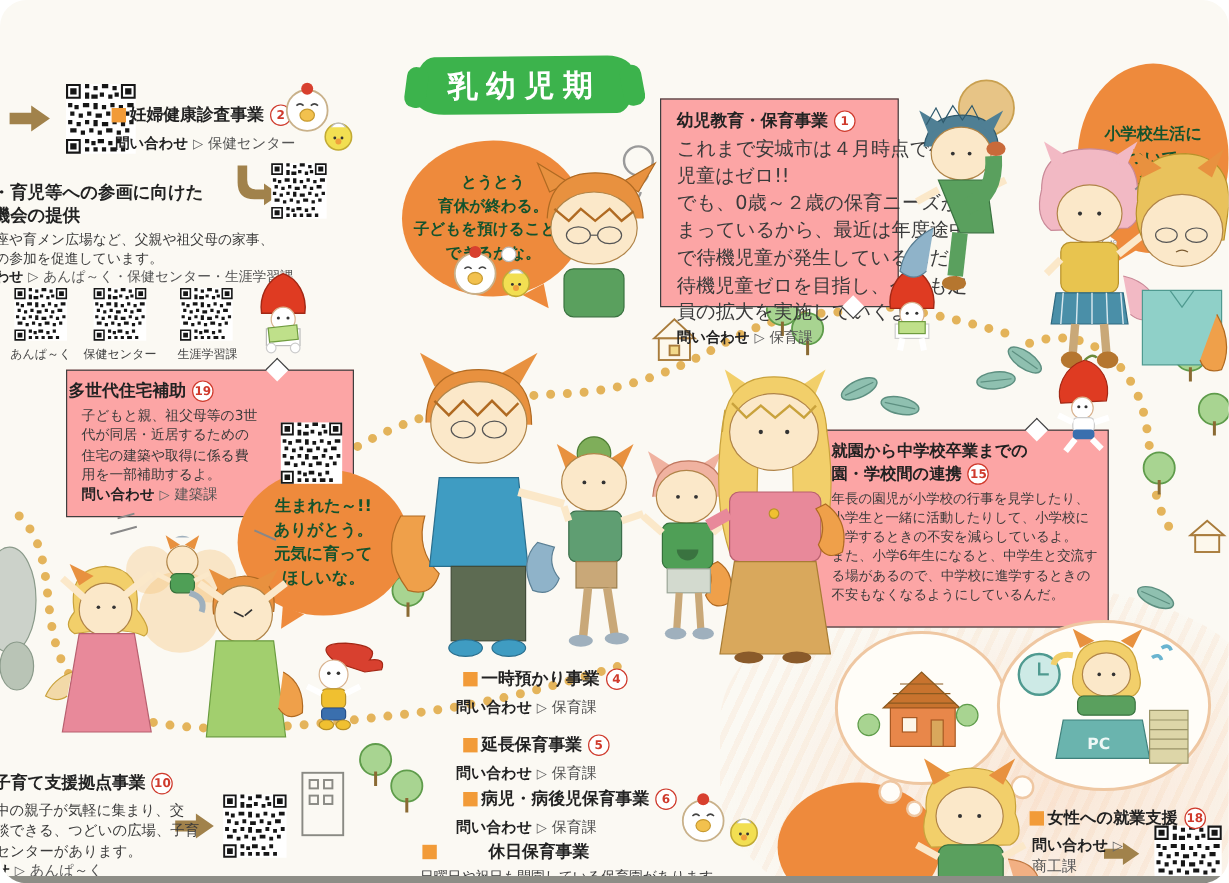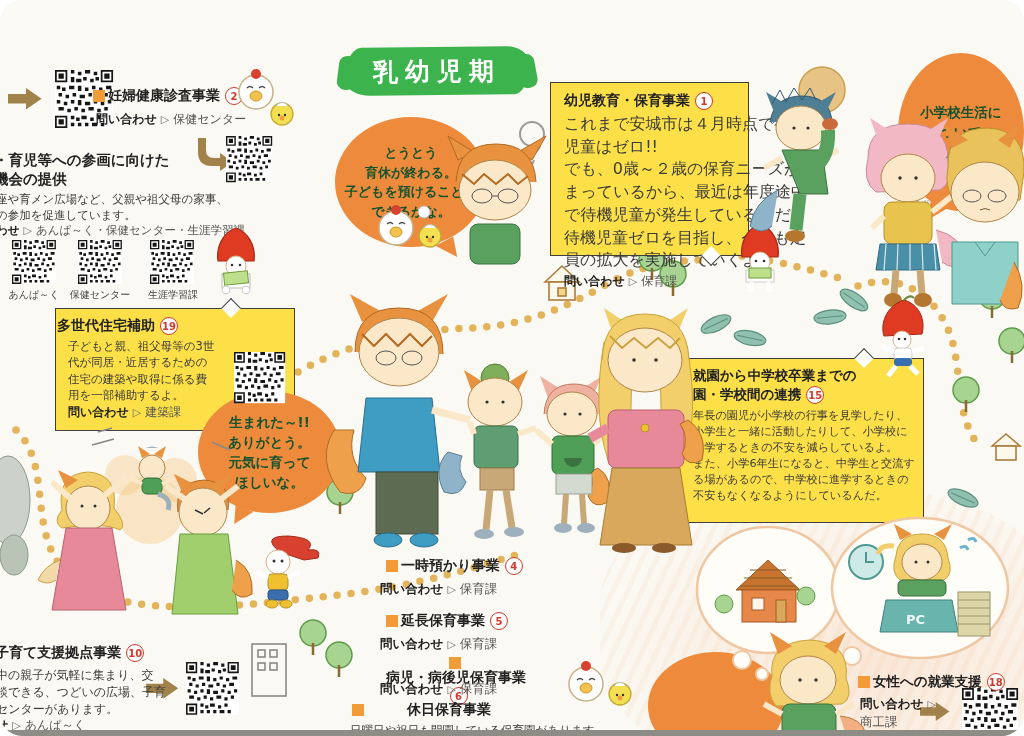--- a/index.html
+++ b/index.html
@@ -19,21 +19,21 @@
   .blt{display:inline-block;width:12px;height:12px;background:#f29b38;margin-right:3px;flex:none;}
   .num{display:inline-flex;width:16px;height:16px;border:1.5px solid #cf3a2c;border-radius:50%;
        color:#cf3a2c;font-size:10px;font-weight:bold;align-items:center;justify-content:center;
        margin-left:5px;flex:none;background:#fff;}
   .ml{white-space:pre;font-size:11.5px;line-height:1.42;}
   .contact{display:flex;align-items:baseline;font-size:12px;white-space:nowrap;}
   .contact b{color:#222;}
   .tri{color:#666;margin:0 4px;font-size:11px;}
   .dept{color:#555;}
   
-  .box{background:#fde047;border:1.3px solid #3f3f3f;}
+  .box{background:#fca5a5;border:1.3px solid #3f3f3f;}
   .tailbox{position:absolute;width:13px;height:13px;background:#fff;transform:rotate(45deg);}
   .tb-up{border-top:1.3px solid #3f3f3f;border-left:1.3px solid #3f3f3f;}
   .tb-dn{border-bottom:1.3px solid #3f3f3f;border-right:1.3px solid #3f3f3f;}
   
   .bub{background:#ee8a3c;border-radius:50%;color:#14532d;font-weight:bold;text-align:center;
        display:flex;align-items:center;justify-content:center;white-space:pre;line-height:1.5;}
   .btail{position:absolute;width:0;height:0;border-style:solid;}
   .haze{position:absolute;background:
         repeating-linear-gradient(115deg,rgba(242,160,92,.08) 0 5px,rgba(242,160,92,0) 5px 13px),
         radial-gradient(ellipse at 60% 60%,rgba(248,205,175,.40),rgba(248,205,175,0) 70%);
@@ -266,21 +266,21 @@
     <span class="blt"></span>
     <span>延長保育事業</span>
     <span class="num">5</span>
   </div>
   <div class="abs contact" style="left:380px;top:636px;font-size:12.5px;">
     <b>問い合わせ</b>
       <span class="tri">▷</span>
       <span class="dept">保育課</span>
   </div>
 
-  <div class="abs t" style="left:386px;top:657px;flex-direction:column;">
+  <div class="abs t" style="left:386px;top:657px;">
     <span class="blt"></span>
     <span>病児・病後児保育事業</span>
     <span class="num">6</span>
   </div>
   <div class="abs contact" style="left:380px;top:681px;font-size:12.5px;">
     <b>問い合わせ</b>
       <span class="tri">▷</span>
       <span class="dept">保育課</span>
   </div>
 

